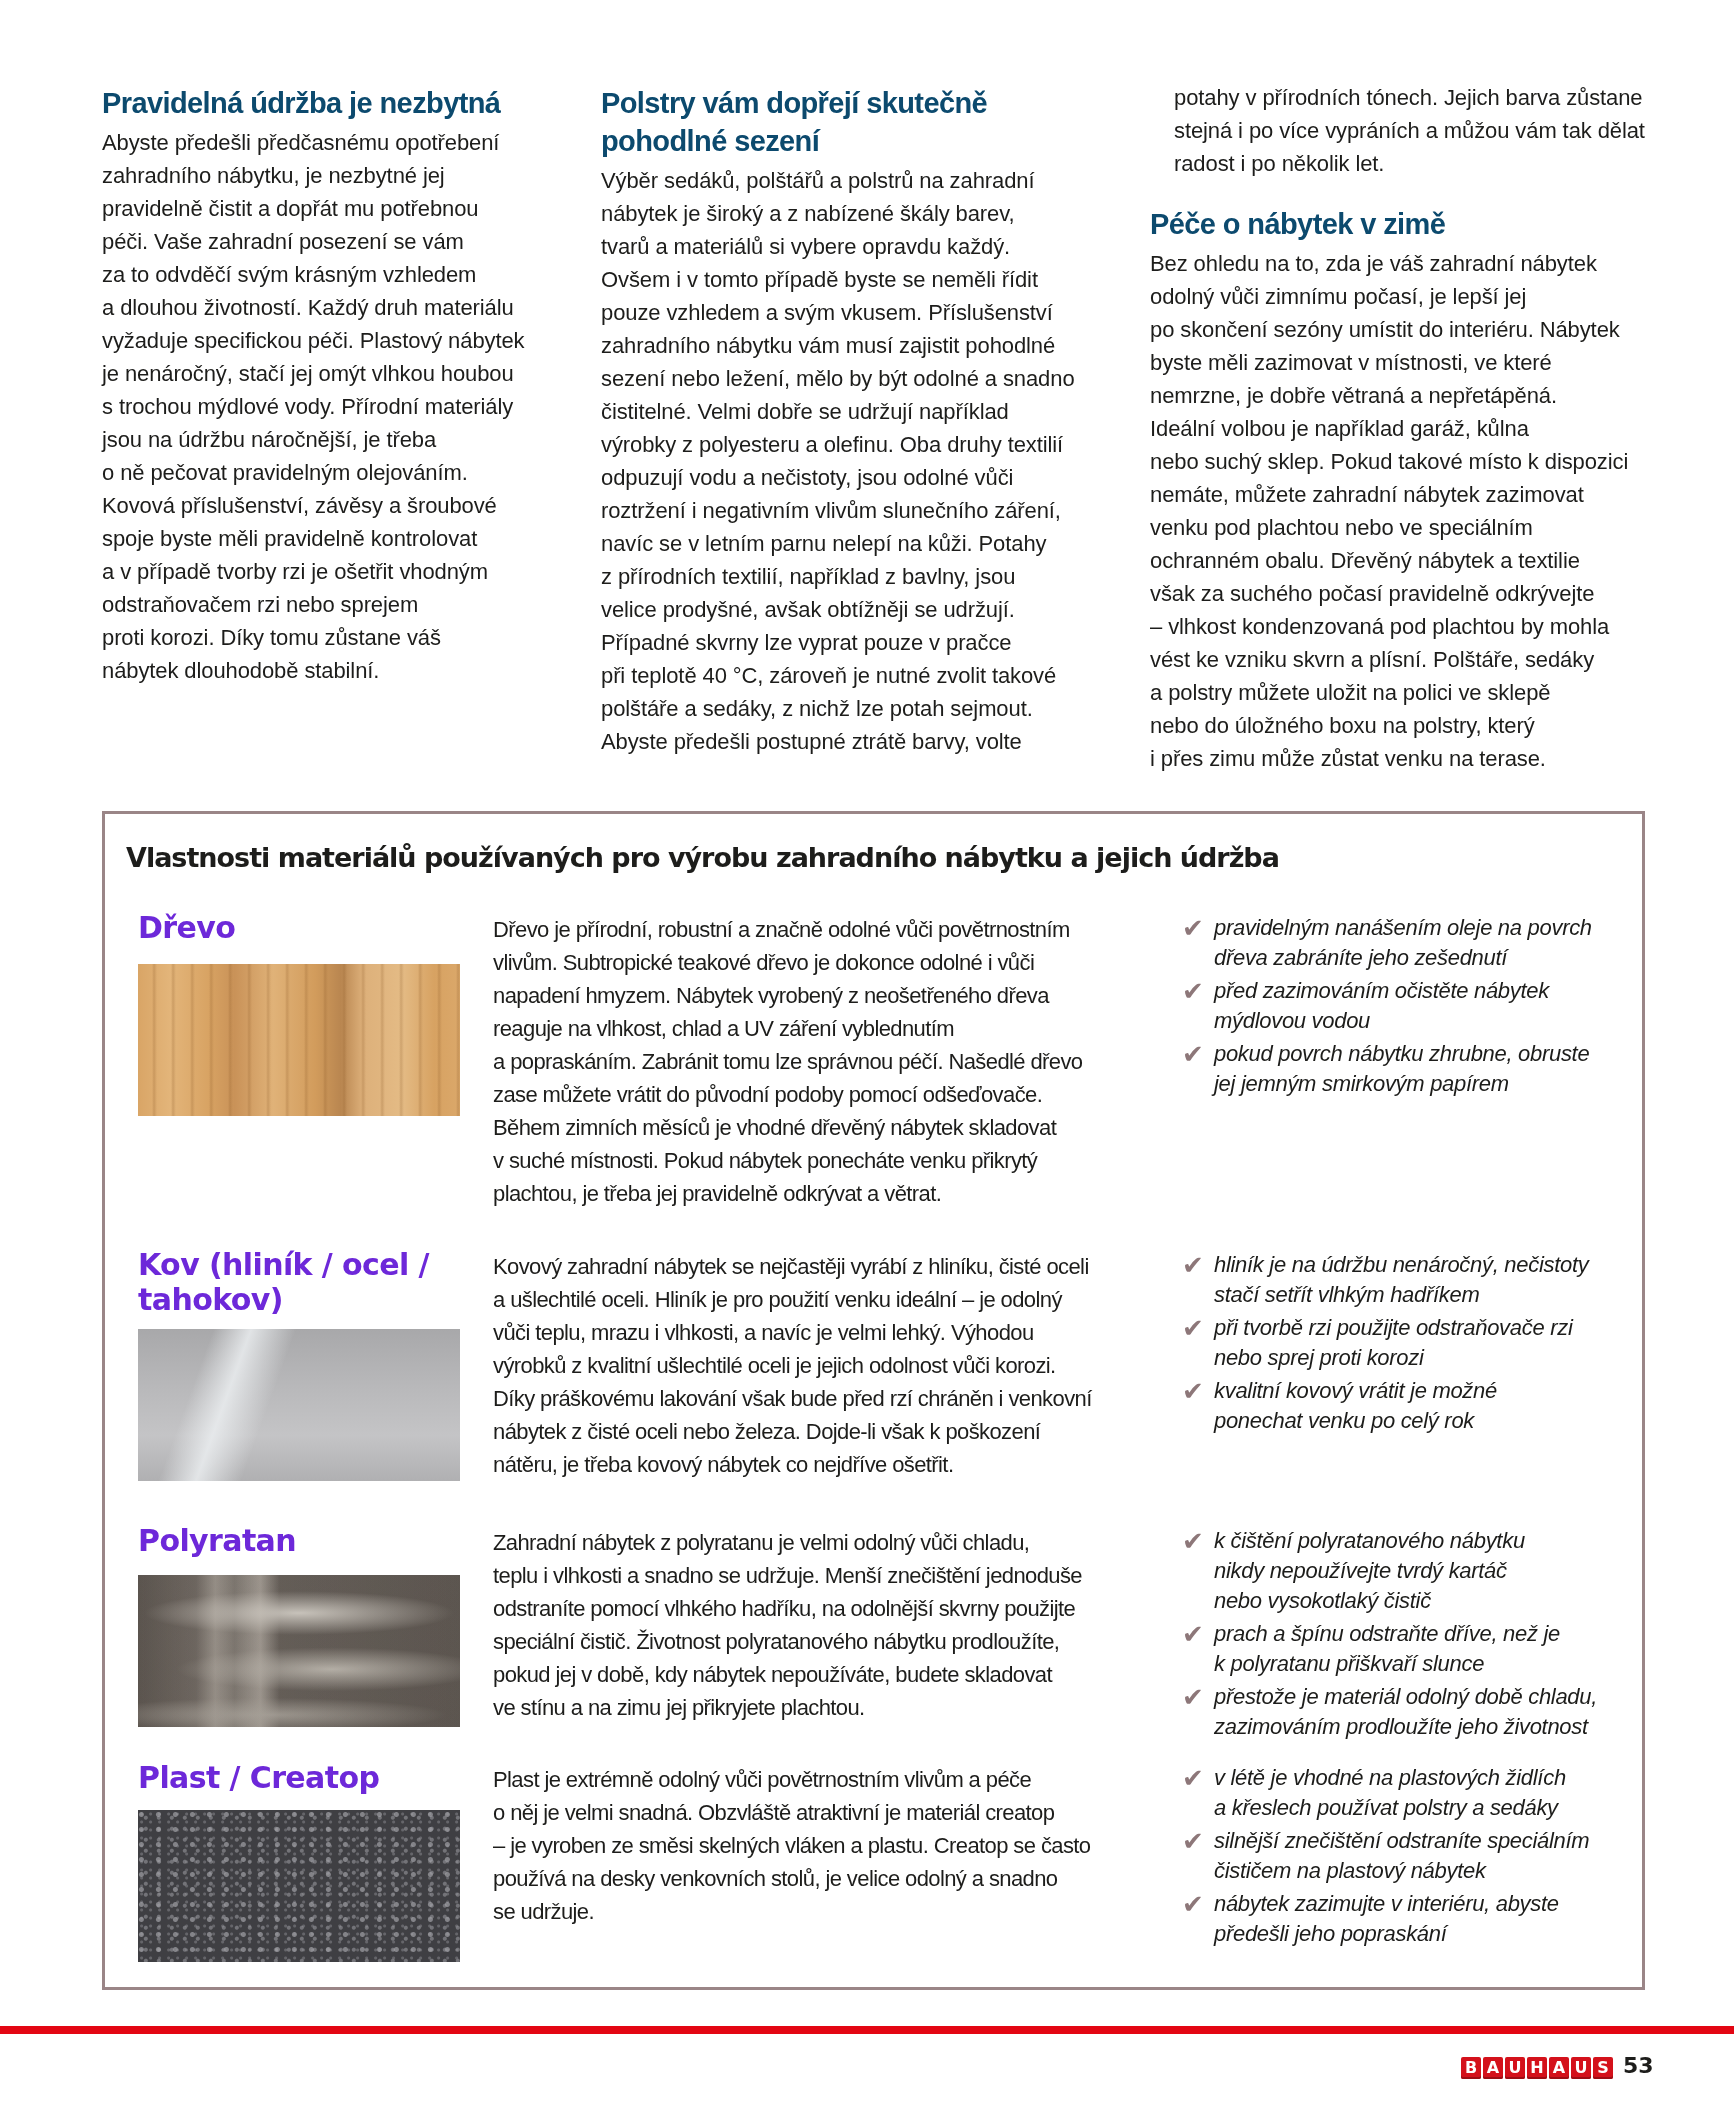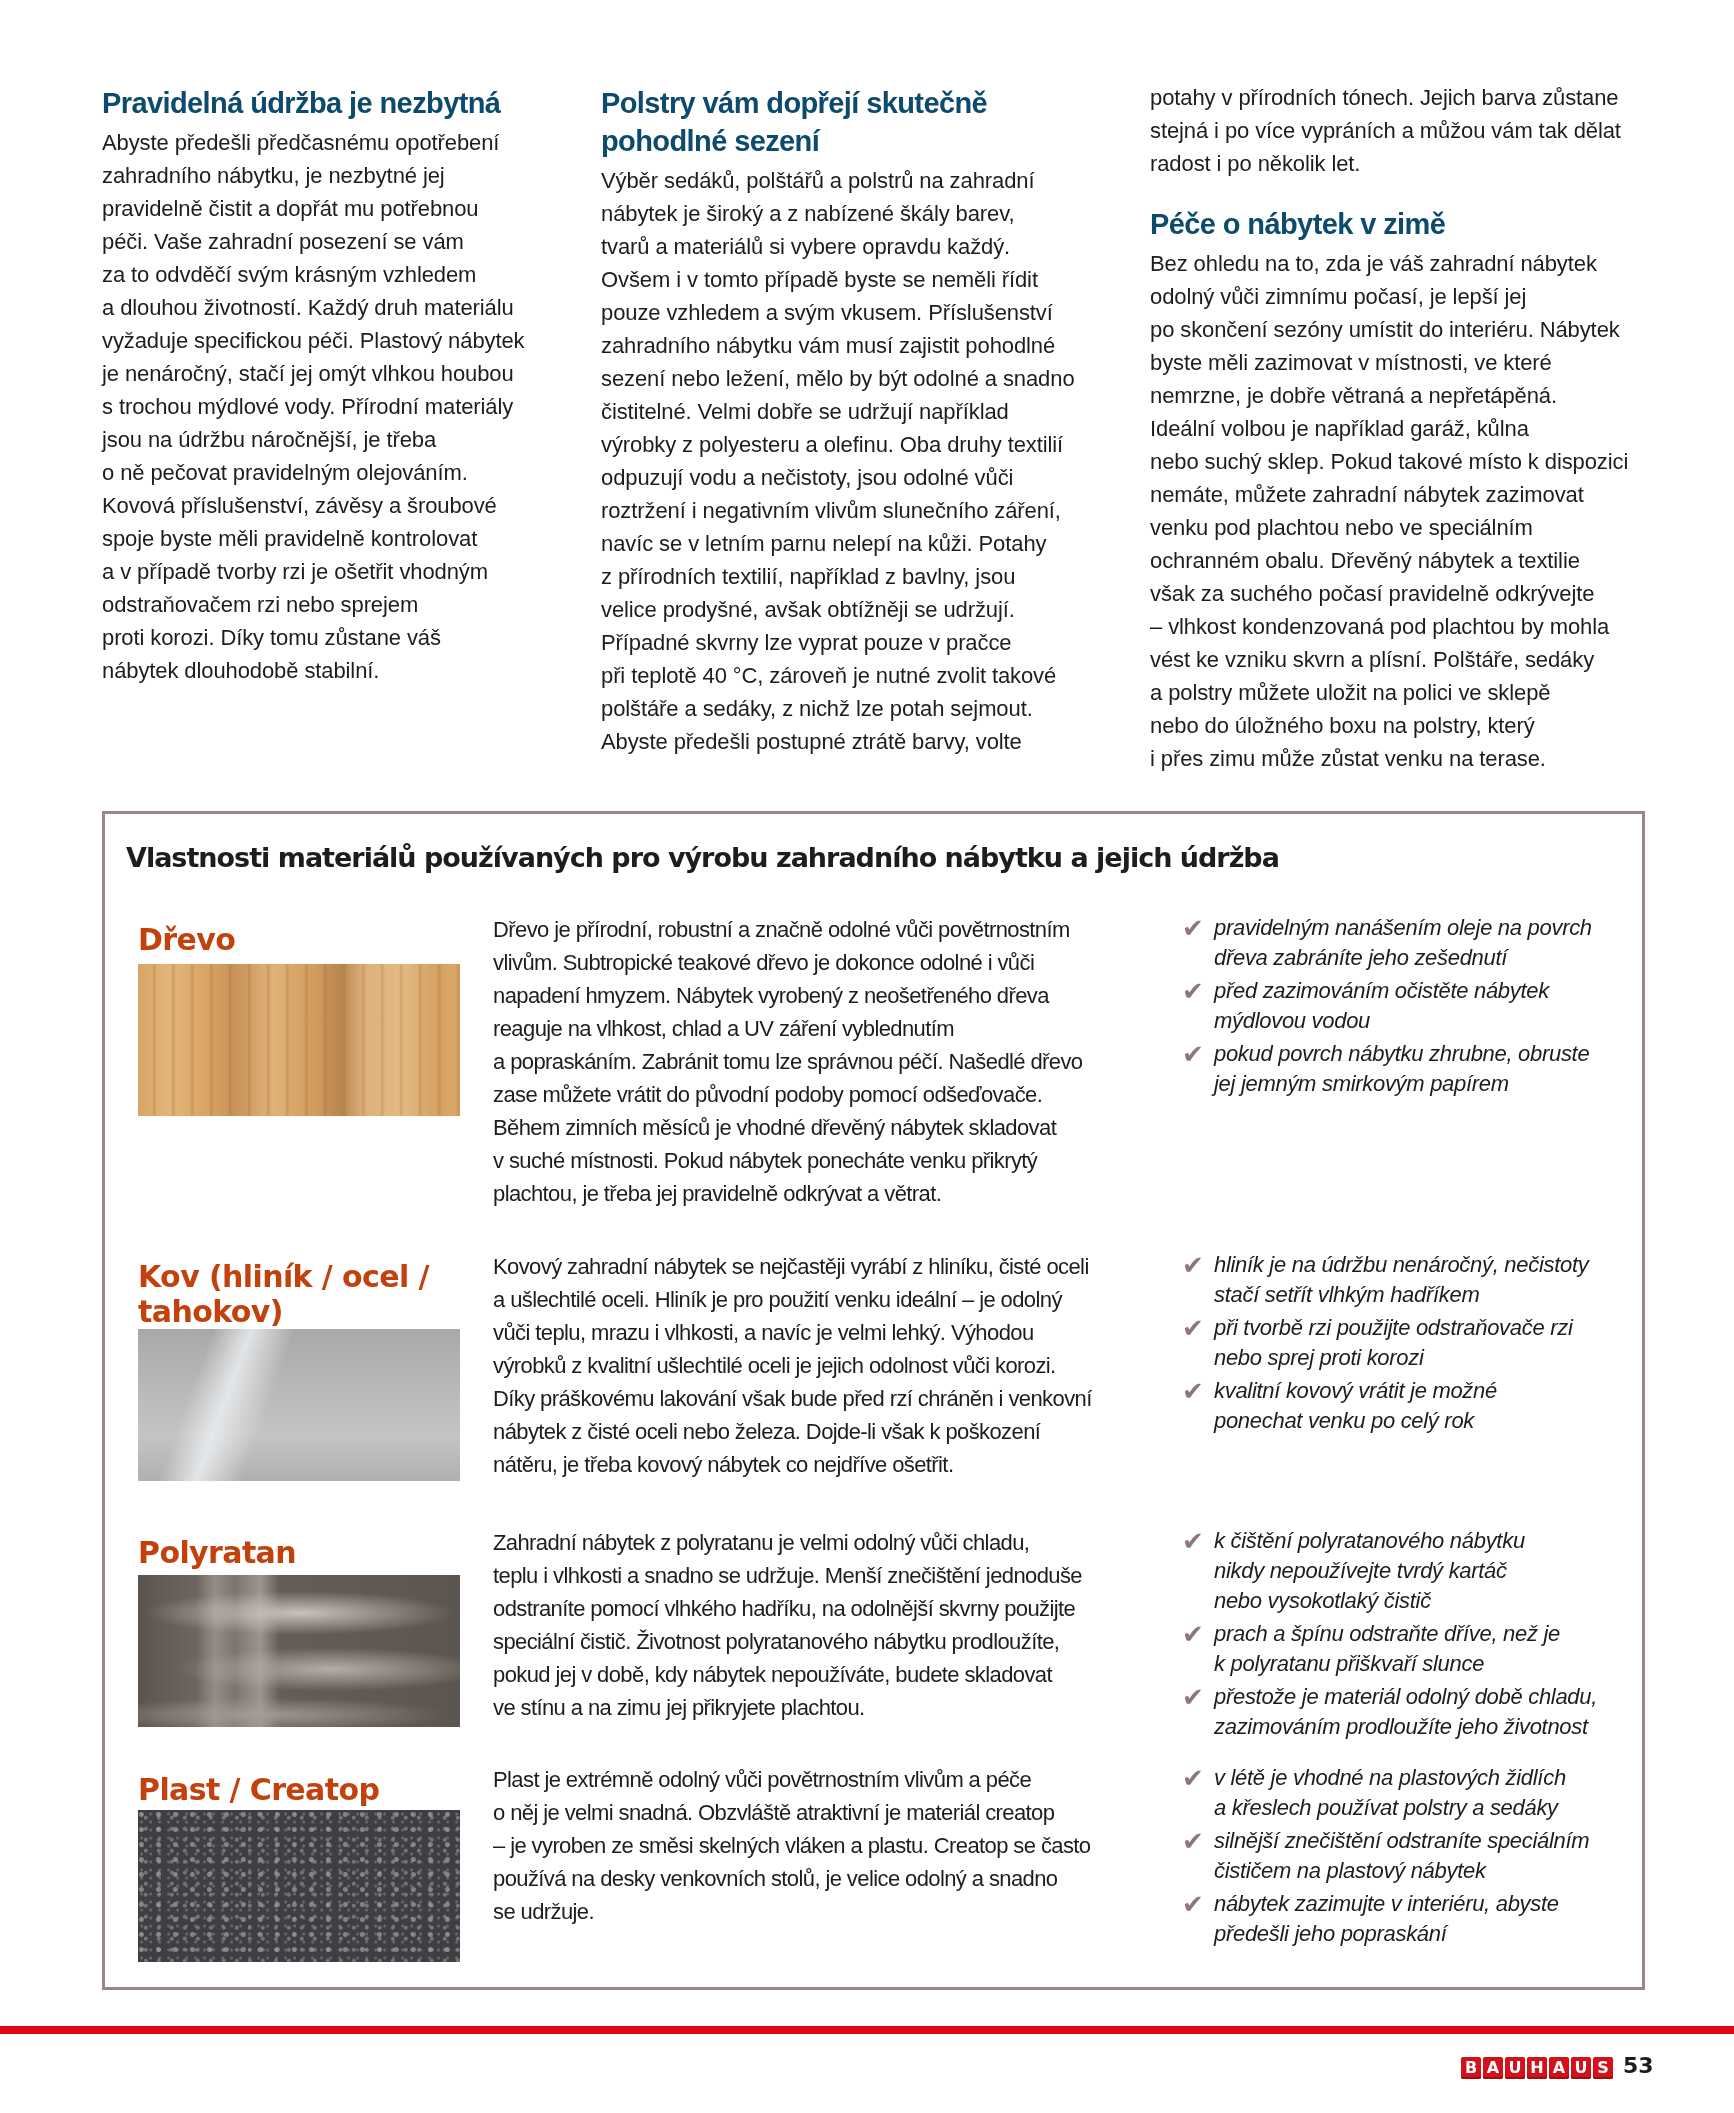--- a/index.html
+++ b/index.html
@@ -17,38 +17,38 @@
     font-family: Liberation Sans, sans-serif;
     font-weight: bold; font-size: 29px; line-height: 38px;
     margin: 0 0 4px 0; letter-spacing: -0.6px; color: #0c4a6e;
   }
   p.body {
     margin: 0; font-size: 22px; line-height: 33px; letter-spacing: -0.1px;
     white-space: pre-line;
   }
   .col-1 h2 { margin-top: 84px; }
   .col-2 h2 { margin-top: 84px; }
-  .col-3 .lead { margin-top: 81px; }
+  .col-3 .lead { margin-top: 81px; margin-left: 24px; }
   .col-3 h2 { margin-top: 25px; }
 
   
   .box {
     position: absolute; left: 102px; top: 811px; width: 1543px; height: 1179px;
     border: 3px solid #9a8587; box-sizing: border-box; background: #fff;
   }
   .box-title {
     position: absolute; left: 21px; top: 28px;
     font-family: "DejaVu Sans", sans-serif; font-weight: bold; font-size: 27px;
     letter-spacing: -1px; margin: 0; color: #1d1d1b;
   }
   .mat { position: absolute; left: 0; width: 100%; }
   .mat-name {
-    position: absolute; left: 33px; top: 12px; width: 328px;
+    position: absolute; left: 33px; top: 0; width: 328px;
     font-family: "DejaVu Sans", sans-serif; font-weight: bold; font-size: 30px;
-    line-height: 35px; letter-spacing: -0.6px; margin: 0; color: #c2410c;
+    line-height: 35px; letter-spacing: -0.6px; margin: 0; color: #6d28d9;
   }
   .mat-img { position: absolute; left: 33px; width: 322px; height: 152px; }
   .mat-desc {
     position: absolute; left: 388px; top: 3px; width: 657px; margin: 0;
     font-size: 22px; line-height: 33px; letter-spacing: -0.6px;
     white-space: pre-line;
   }
   .tips { position: absolute; left: 1075px; top: 3px; width: 458px; margin: 0; padding: 0; list-style: none; }
   .tip { position: relative; padding-left: 34px; font-style: italic; font-size: 22px; line-height: 30px; letter-spacing: -0.3px; white-space: pre-line; margin-bottom: 3px; }
   .tip .check {

